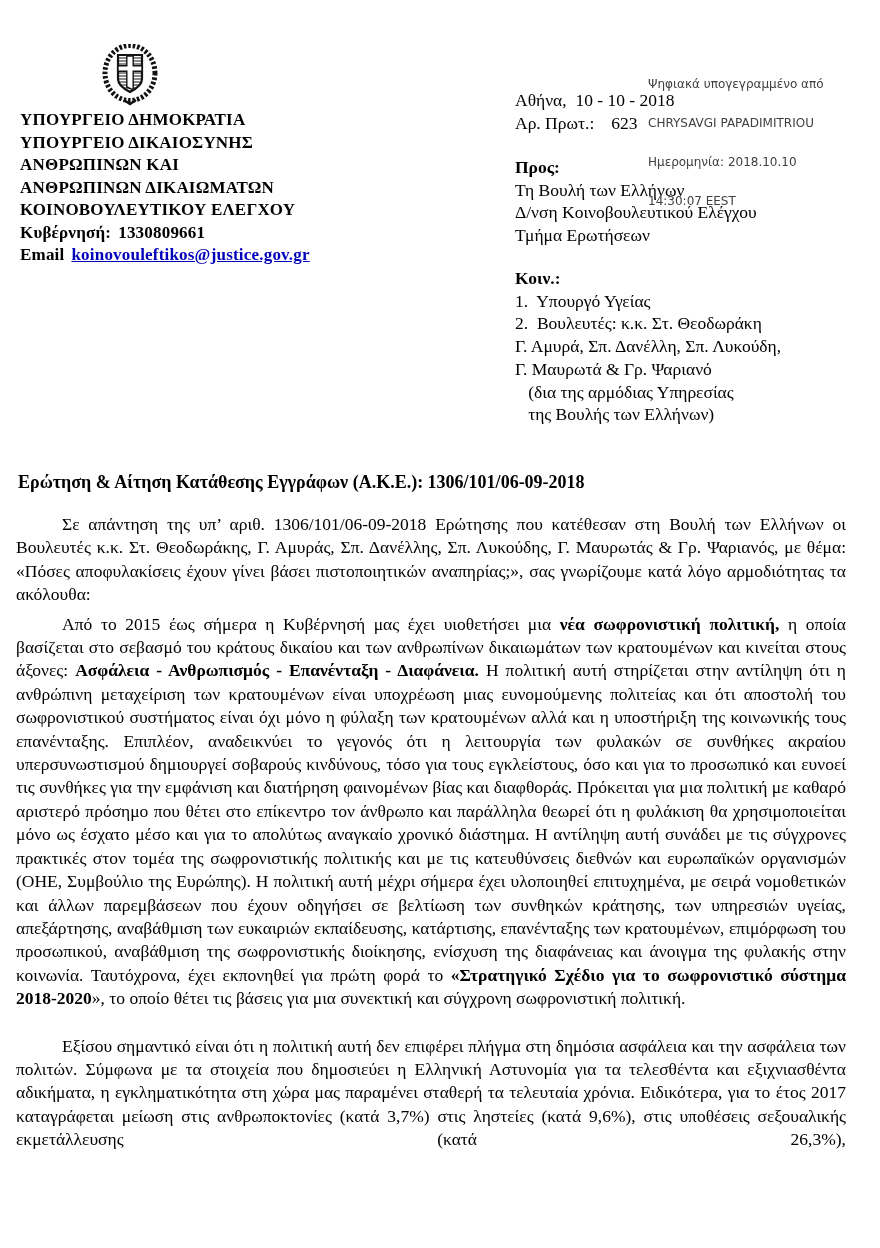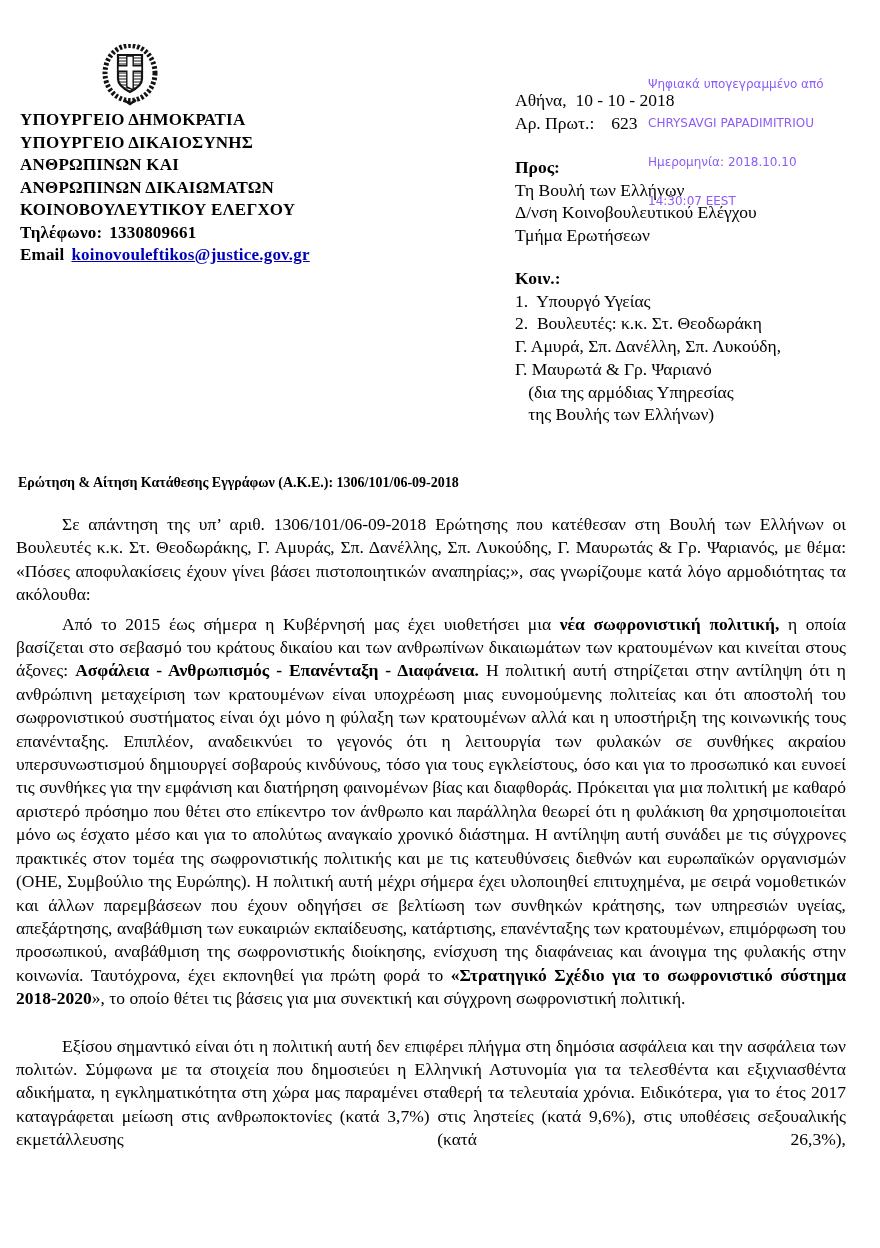--- a/index.html
+++ b/index.html
@@ -28,27 +28,27 @@
   .date-block{position:absolute;left:0;top:89px;width:345px;}
   .proto-num{margin-left:17px;}
   .to-block{position:absolute;left:0;top:156px;width:345px;}
   .cc-block{position:absolute;left:0;top:267px;width:345px;}
   .bold{font-weight:bold;}
 
   
   .sig-stamp{
     position:absolute;left:648px;top:52px;width:225px;z-index:5;
     font-family:"DejaVu Sans", sans-serif;
-    font-size:12px;line-height:13px;color:#8b5cf6;white-space:pre;
+    font-size:12px;line-height:13px;color:#404040;white-space:pre;
   }
 
   
   .subject{
     position:absolute;left:18px;top:471px;width:830px;
-    font-size:14px;font-weight:bold;line-height:23px;
+    font-size:18px;font-weight:bold;line-height:23px;
   }
   .body-text{
     position:absolute;left:16px;top:513px;width:830px;
     font-size:17.5px;line-height:23.4px;text-align:justify;
   }
   .body-text p{margin:0 0 6px 0;text-indent:46px;}
   .body-text p.gap-after{margin-bottom:24px;}
   .body-text p.cutoff{text-align-last:justify;}
 </style>
 </head>
@@ -88,21 +88,21 @@
       <path d="M25.8,12 L32.2,12 L32.2,21.8 L41,21.8 L41,27.2 L32.2,27.2 L32.2,46 L25.8,43 L25.8,27.2 L17,27.2 L17,21.8 L25.8,21.8 Z" fill="#ffffff" stroke="#131313" stroke-width="1.4"></path>
     </svg>
   </div>
 
   <div class="letterhead-left">
     <div class="lh-line">ΥΠΟΥΡΓΕΙΟ ΔΗΜΟΚΡΑΤΙΑ</div>
     <div class="lh-line">ΥΠΟΥΡΓΕΙΟ ΔΙΚΑΙΟΣΥΝΗΣ</div>
     <div class="lh-line">ΑΝΘΡΩΠΙΝΩΝ ΚΑΙ</div>
     <div class="lh-line">ΑΝΘΡΩΠΙΝΩΝ ΔΙΚΑΙΩΜΑΤΩΝ</div>
     <div class="lh-line">ΚΟΙΝΟΒΟΥΛΕΥΤΙΚΟΥ ΕΛΕΓΧΟΥ</div>
-    <div class="lh-line"><span>Τηλέφωνο:</span><span class="inline-gap">1330809661</span></div>
+    <div class="lh-line"><span>Κυβέρνησή:</span><span class="inline-gap">1330809661</span></div>
     <div class="lh-line"><span>Email</span><a href="#" class="email-link inline-gap">koinovouleftikos@justice.gov.gr</a></div>
   </div>
 
   <div class="sig-stamp">
     <div>Ψηφιακά υπογεγραμμένο από</div>
     <div>CHRYSAVGI PAPADIMITRIOU</div>
     <div>Ημερομηνία: 2018.10.10</div>
     <div>14:30:07 EEST</div>
   </div>
 

